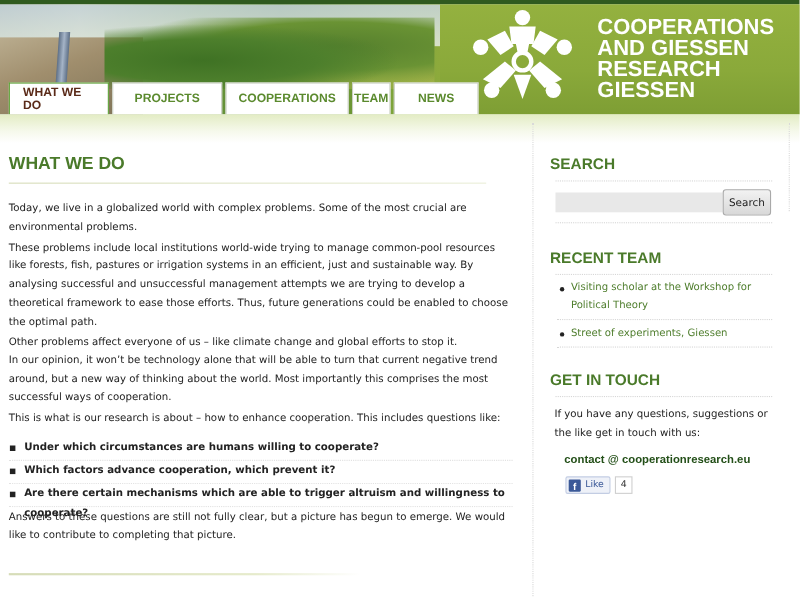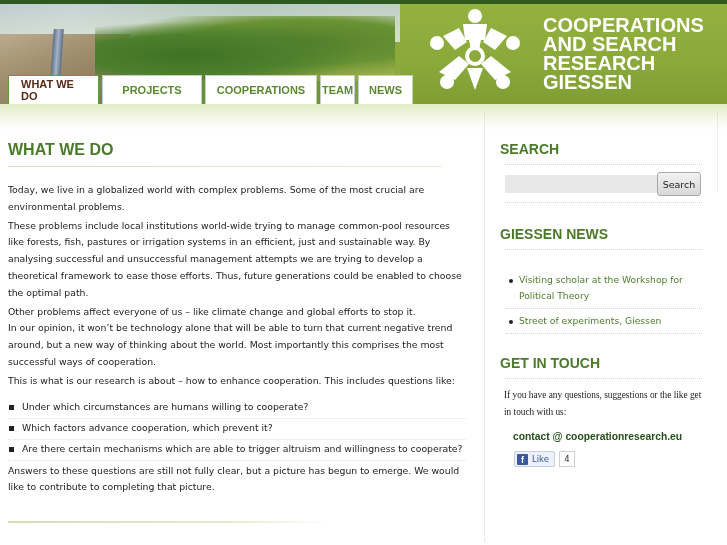--- a/index.html
+++ b/index.html
@@ -36,37 +36,37 @@
     background: linear-gradient(180deg, #e3ecc4 0%, #f6f9ec 60%, #ffffff 100%); }
 
   .sidebar-border { position: absolute; left: 484px; top: 112px; width: 0; height: 430px; border-left: 1px dotted #d9d9d9; }
   .sidebar-border2 { position: absolute; left: 717px; top: 112px; width: 0; height: 80px; border-left: 1px dotted #d9d9d9; }
 
   .main { position: absolute; left: 8px; top: 140px; width: 456px; font-size: 9.5px; line-height: 16.5px; color: #222; }
   .page-title { font-family: "Liberation Sans", sans-serif; font-weight: bold; font-size: 16px; color: #4a7a2a; line-height: 20px; }
   .title-rule { margin-top: 6px; height: 1px; width: 434px; background: linear-gradient(90deg,#d6dcb8,#eaeed8); }
   .main p { margin-top: 2px; font-family: "DejaVu Sans", sans-serif; font-size: 9.3px; line-height: 16.8px; }
   .main p.first { margin-top: 15px; }
-  .bullets { list-style: none; margin-top: 8px; }
+  .bullets { list-style: none; margin-top: 8px; font-weight: bold; }
   .bullets li { position: relative; padding-left: 14px; height: 21px; line-height: 18px; font-size: 9.3px;
     border-bottom: 1px dotted #e2e2e2; margin-bottom: 0px; width: 458px; }
   .bullets li::before { content: ""; position: absolute; left: 1px; top: 7px; width: 5px; height: 5px; background: #222; }
   .bottom-rule { position: absolute; left: 8px; top: 521px; width: 320px; height: 2px; background: linear-gradient(90deg,#d6dcb8 0%, #e6ebcc 70%, rgba(240,243,225,0) 100%); }
 
   .sidebar { position: absolute; left: 500px; top: 140px; width: 202px; font-size: 9.3px; }
   .side-title { font-family: "Liberation Sans", sans-serif; font-weight: bold; font-size: 14px; color: #4a7a2a; line-height: 18px; }
   .side-rule { height: 0; border-top: 1px dotted #d6d6d6; margin-left: 5px; }
   .search-row { display: flex; align-items: center; margin-top: 7px; padding-left: 5px; }
   .search-input { width: 152px; height: 18px; background: #e8e8e8; border: none; font-size: 9px; padding: 0 4px; }
   .search-btn { height: 24px; width: 44px; border: 1px solid #a9a9a9; border-radius: 3px; background: linear-gradient(180deg,#f2f2f2,#d8d8d8); font-size: 9.5px; color: #222; font-family: "DejaVu Sans", sans-serif; cursor: pointer; }
-  .news-list { list-style: none; padding-left: 6px; margin-top: 18px; }
+  .news-list { list-style: none; padding-left: 6px; }
   .news-list li { position: relative; padding-left: 13px; padding-top: 4px; padding-bottom: 4px; border-bottom: 1px dotted #d6d6d6; line-height: 16px; font-size: 9.2px; color: #4e7d2c; }
   .news-list li::before { content: ""; position: absolute; left: 3px; top: 11px; width: 4px; height: 4px; border-radius: 50%; background: #222; }
   .news-list a { color: #4e7d2c; text-decoration: none; }
-  .touch-text { padding-left: 4px; margin-top: 8px; line-height: 16.5px; font-size: 9.3px; color: #222; font-family: Liberation Serif, serif; }
+  .touch-text { padding-left: 4px; margin-top: 8px; line-height: 16.5px; font-size: 9.3px; color: #222; }
   .contact { margin-top: 11px; padding-left: 13px; font-family: Liberation Sans, sans-serif; font-weight: bold; font-size: 10.3px; color: #234f18; }
   .like-row { margin-top: 9px; padding-left: 14px; display: flex; align-items: center; gap: 4px; }
   .like-btn { display: flex; align-items: center; gap: 4px; height: 16px; padding: 0 5px 0 2px; border: 1px solid #c3cde3; background: #eef1f8; border-radius: 2px; font-size: 8.5px; color: #3b5998; cursor: pointer; }
   .fb-icon { width: 11px; height: 11px; background: #3b5998; color: #fff; font-weight: bold; font-size: 9px; line-height: 12px; text-align: center; border-radius: 1px; font-family: "Liberation Sans", sans-serif; }
   .like-count { height: 16px; min-width: 16px; padding: 0 4px; border: 1px solid #cfcfcf; background: #fff; font-size: 8.5px; color: #333; line-height: 14px; text-align: center; }
 </style>
 </head>
 <body>
 
 <div class="topbar"></div>
@@ -91,31 +91,31 @@
     <path d="M14 66 L34 50 L44 58 L30 74 Z"></path>
     <circle cx="78" cy="76" r="7"></circle>
     <path d="M86 66 L66 50 L56 58 L70 74 Z"></path>
     <path d="M42 62 L50 84 L58 62 Z"></path>
   </g>
   <circle cx="50" cy="50" r="8" fill="none" stroke="#ffffff" stroke-width="4"></circle>
 </svg>
 
 <div class="logo-text">
   <div>COOPERATIONS</div>
-  <div>AND SEARCH</div>
+  <div>AND GIESSEN</div>
   <div>RESEARCH</div>
   <div>GIESSEN</div>
 </div>
 
 <nav class="nav">
   <div class="nav-tab active" style="width:91px">WHAT WE DO</div>
   <div class="nav-tab" style="width:100px">PROJECTS</div>
   <div class="nav-tab" style="width:112px">COOPERATIONS</div>
   <div class="nav-tab" style="width:35px">TEAM</div>
-  <div class="nav-tab" style="width:55px">NEWS</div>
+  <div class="nav-tab" style="width:77px">NEWS</div>
 </nav>
 
 <div class="glow"></div>
 <div class="sidebar-border"></div>
 <div class="sidebar-border2"></div>
 
 <main class="main">
   <h1 class="page-title">WHAT WE DO</h1>
   <div class="title-rule"></div>
   <p class="first">Today, we live in a globalized world with complex problems. Some of the most crucial are environmental problems.</p>
@@ -133,21 +133,21 @@
 
 <aside class="sidebar">
   <h2 class="side-title">SEARCH</h2>
   <div class="side-rule" style="margin-top:6px"></div>
   <div class="search-row">
     <input class="search-input" type="text" placeholder="" style="">
     <button class="search-btn">Search</button>
   </div>
   <div class="side-rule" style="margin-top:6px"></div>
 
-  <h2 class="side-title" style="margin-top:22px">GIESSEN NEWS</h2>
+  <h2 class="side-title" style="margin-top:22px">RECENT TEAM</h2>
   <div class="side-rule" style="margin-top:6px"></div>
   <ul class="news-list">
     <li><a href="#">Visiting scholar at the Workshop for Political Theory</a></li>
     <li><a href="#">Street of experiments, Giessen</a></li>
   </ul>
 
   <h2 class="side-title" style="margin-top:20px">GET IN TOUCH</h2>
   <div class="side-rule" style="margin-top:6px"></div>
   <div class="touch-text">If you have any questions, suggestions or the like get in touch with us:</div>
   <div class="contact">contact @ cooperationresearch.eu</div>

